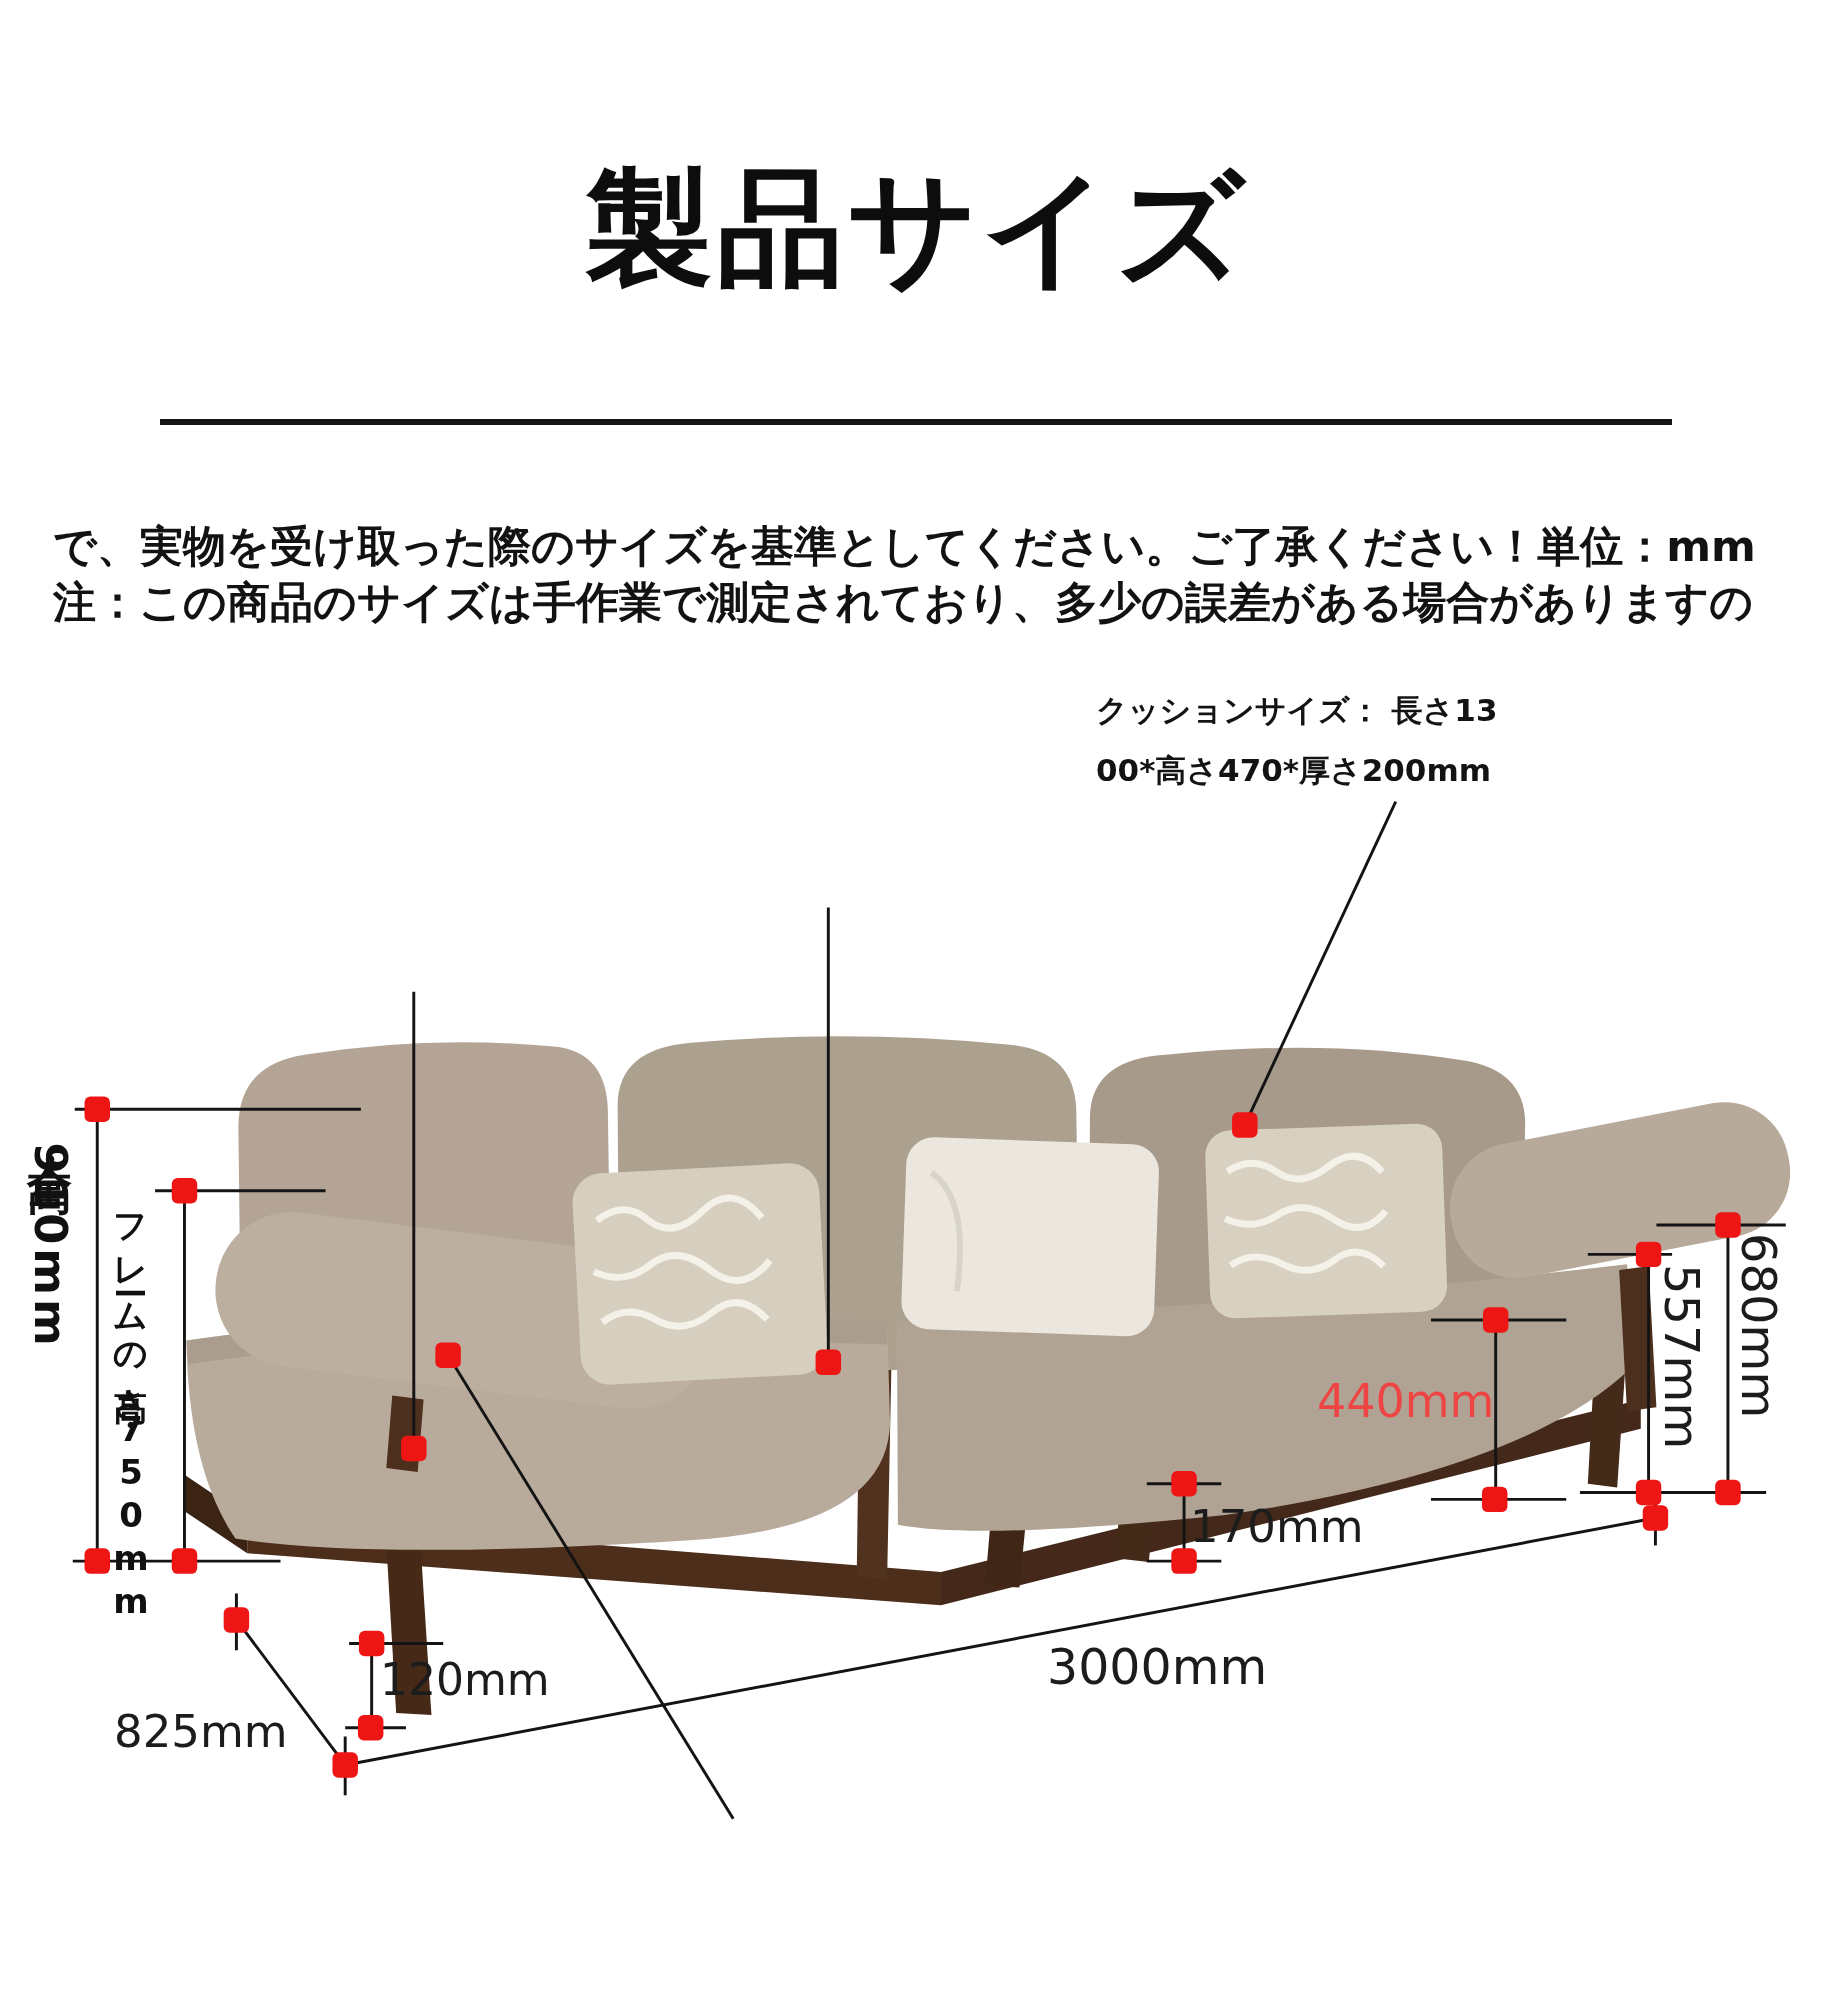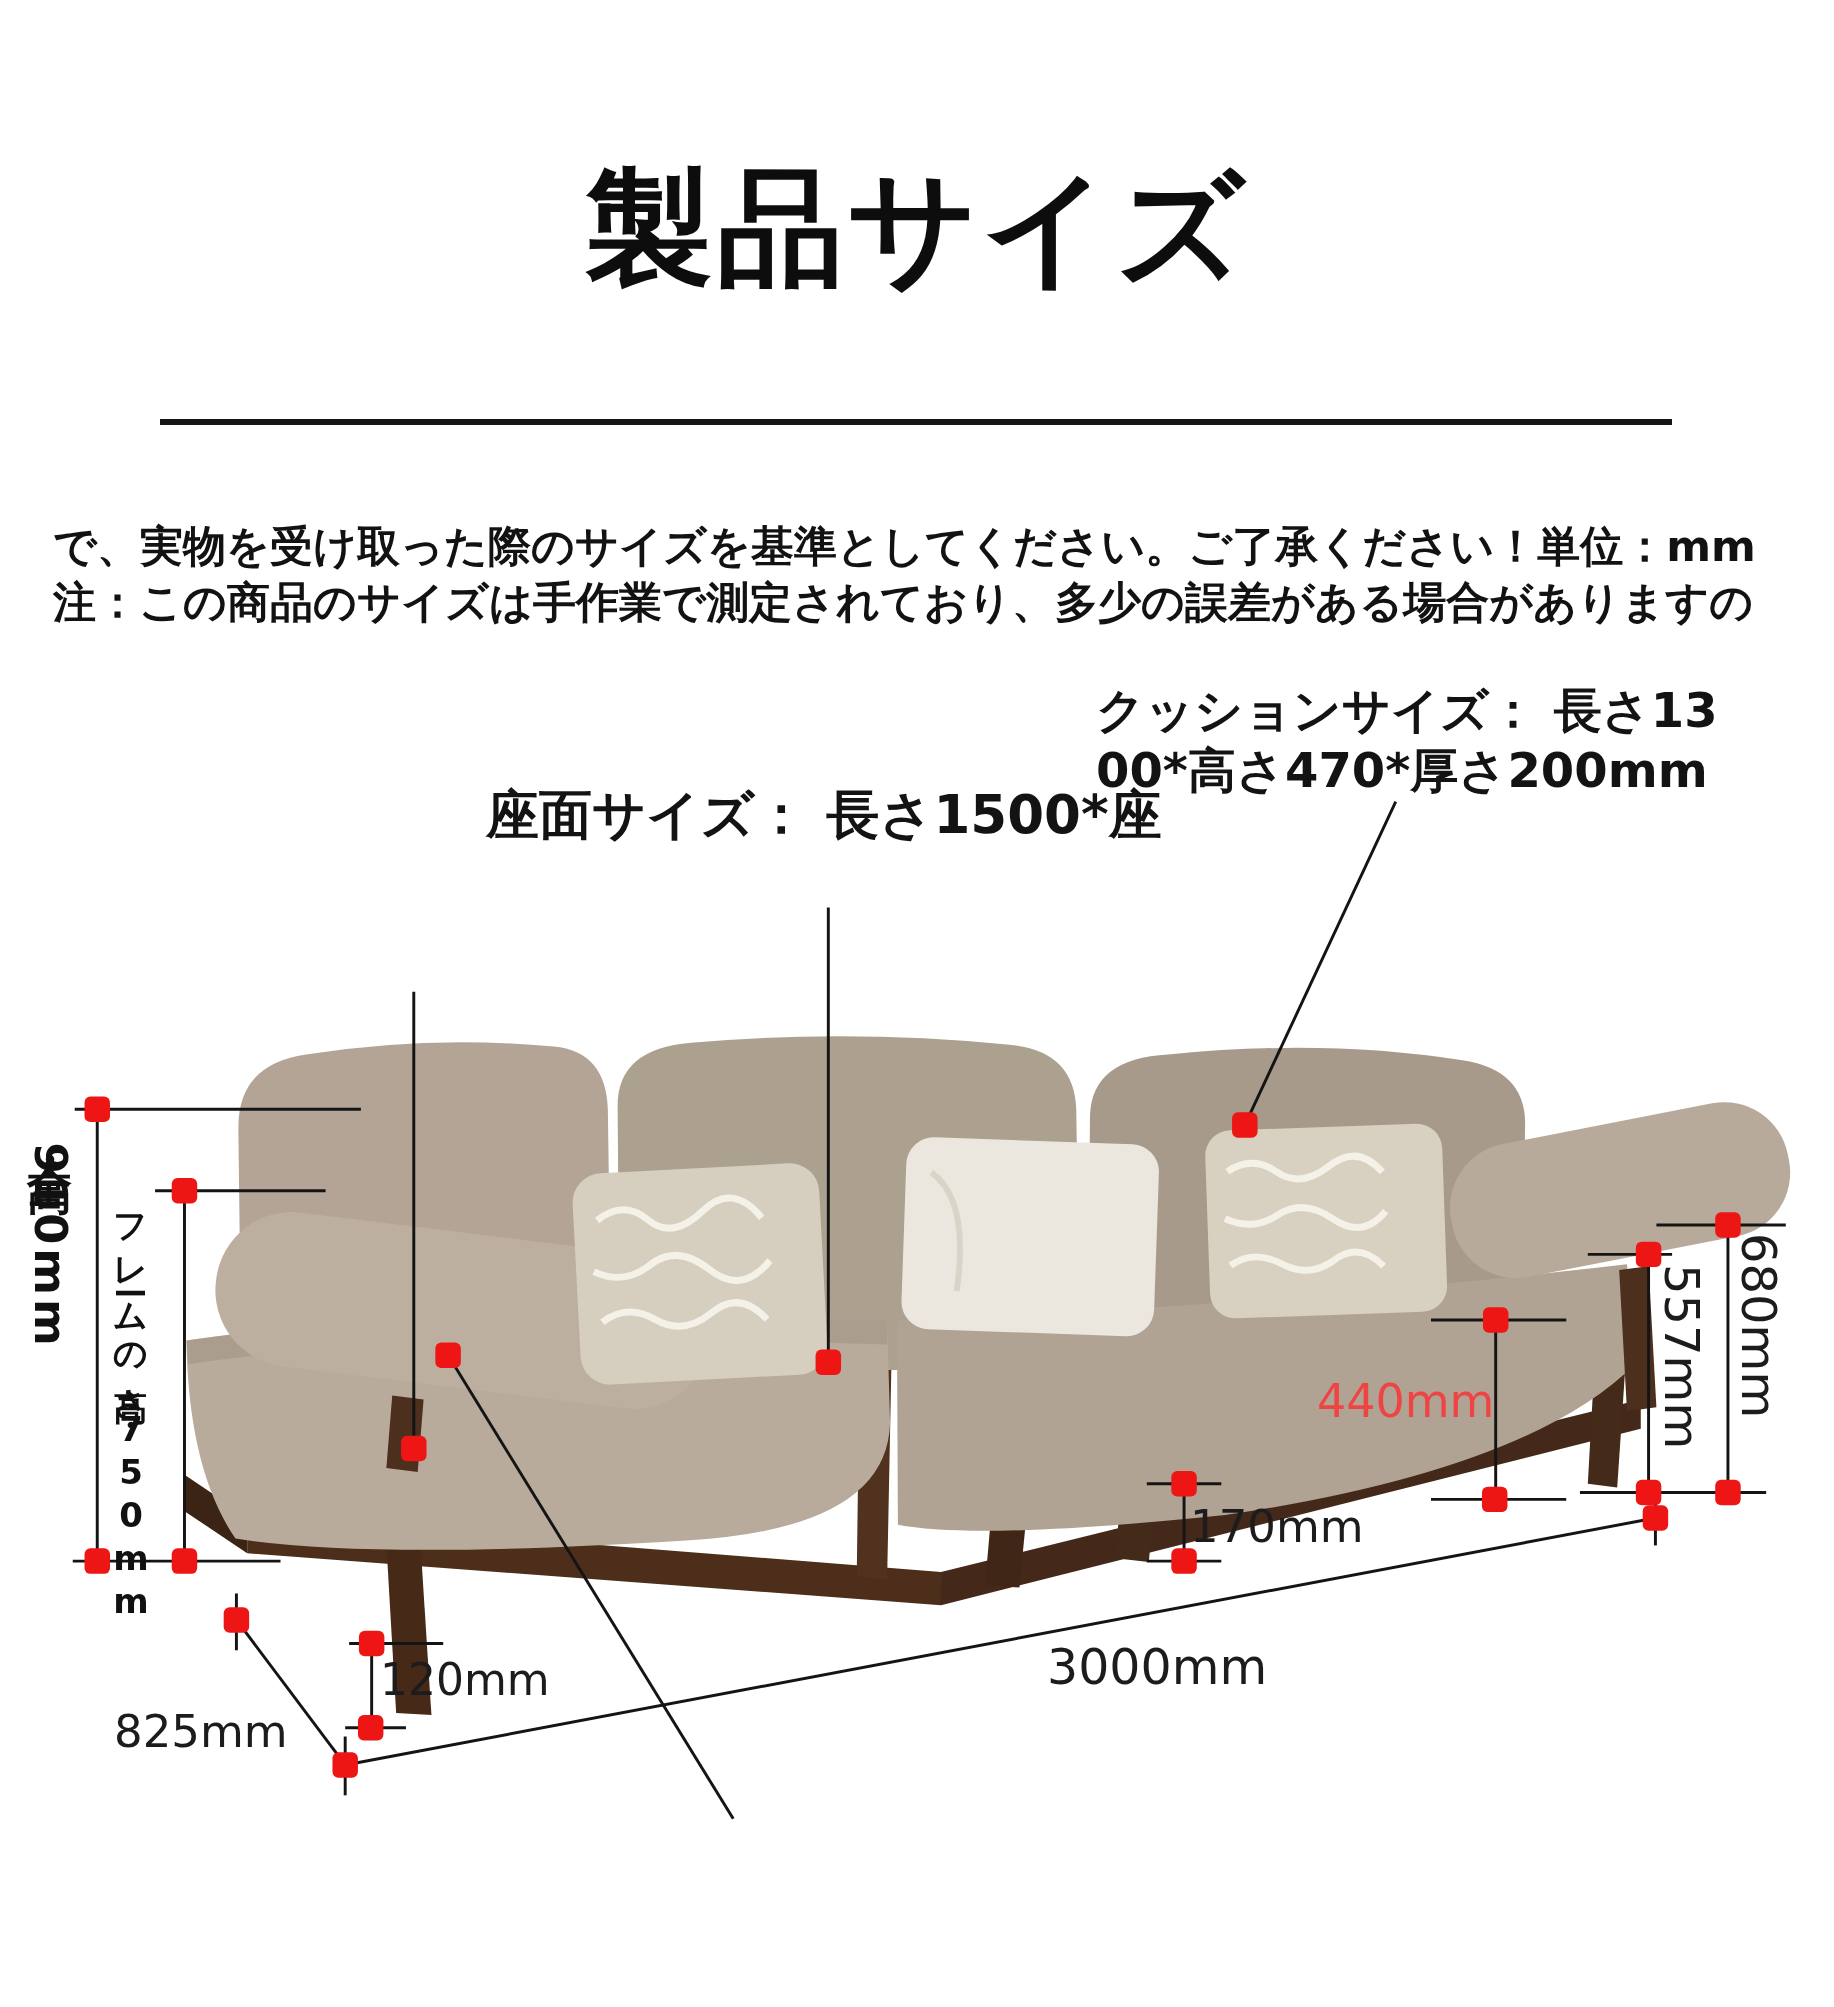--- a/index.html
+++ b/index.html
@@ -12,21 +12,21 @@
   .title{
     left:0;top:145px;width:100%;text-align:center;
     font-size:127px;font-weight:900;letter-spacing:3.9px;color:#0d0d0d;
   }
   .divider{left:160px;top:419px;width:1512px;height:5.9px;background:#151515;}
   .note{
     left:53px;top:518px;width:1754px;
     font-size:43px;font-weight:700;line-height:56px;color:#121212;
   }
   .big-label{font-weight:800;color:#131313;}
-  .cushion-label{left:1096px;top:680px;font-size:48px;line-height:60px;}
+  .cushion-label{left:1096px;top:680px;font-size:31px;line-height:60px;}
   .seat-label{left:486px;top:782px;font-size:53px;line-height:65px;}
   .armwidth-label{left:210px;top:947px;font-size:35px;font-weight:700;}
   .armcushion-label{left:594px;top:1807px;font-size:44px;line-height:54px;}
   .dim{font-weight:400;color:#1c1c1c;font-size:45px;}
   .vert{writing-mode:vertical-rl;}
   .upright{text-orientation:upright;}
   .total-height-label{left:19.6px;top:1127px;height:372px;font-size:45px;font-weight:700;letter-spacing:3.9px;}
   .frame-height-label{left:108px;top:1192px;height:461px;font-size:34px;font-weight:700;letter-spacing:2.9px;}
   .lbl-440{left:1317px;top:1374px;color:#ef4444;font-size:46px;}
   .lbl-557{left:1654px;top:1264px;height:245px;font-size:48px;}
@@ -157,21 +157,20 @@
     <div>で、実物を受け取った際のサイズを基準としてください。ご了承ください！単位：mm</div>
     <div>注：この商品のサイズは手作業で測定されており、多少の誤差がある場合がありますの</div>
   </div>
 
   <div class="abs big-label cushion-label">
     <div>クッションサイズ： 長さ13</div>
     <div>00*高さ470*厚さ200mm</div>
   </div>
 
   <div class="abs big-label seat-label">
-    <div>座面サイズ： 長さ1500*座</div>
   </div>
 
 
 
   <div class="abs vert total-height-label">全高・・910mm</div>
 
   <div class="abs vert upright frame-height-label">フレームの高さ・750mm</div>
 
   <div class="abs dim lbl-440">440mm</div>
 

